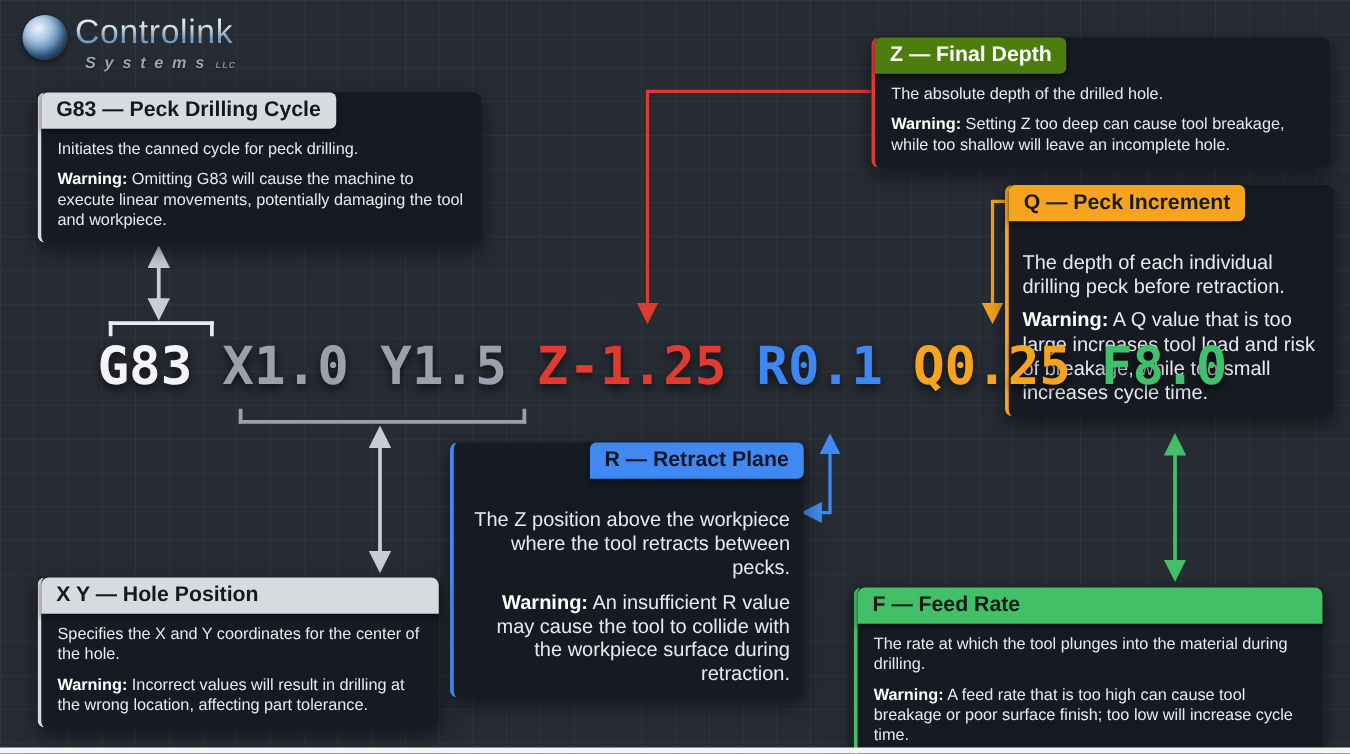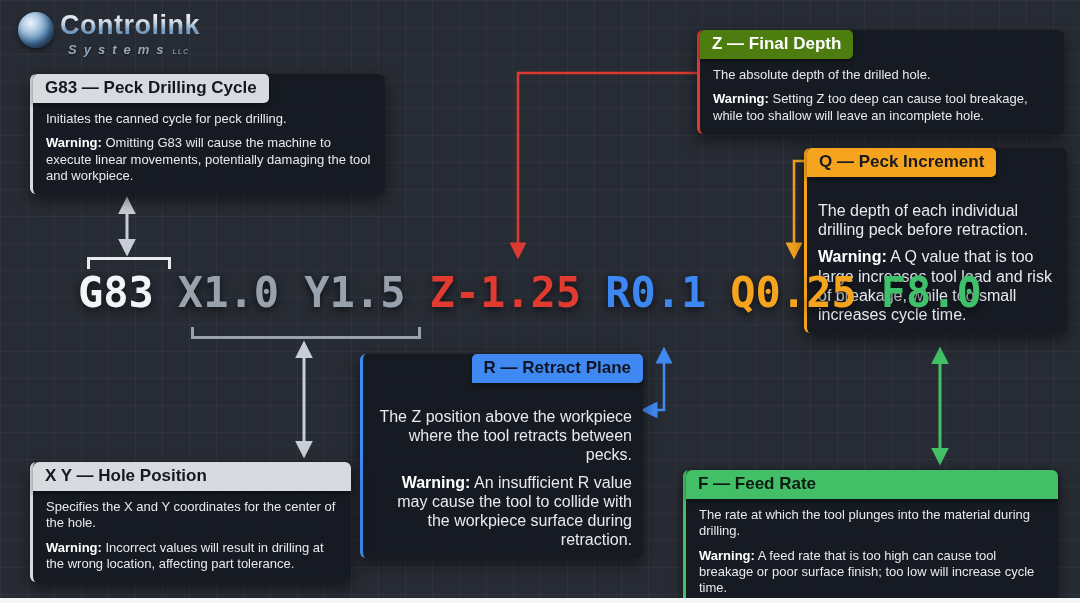--- a/index.html
+++ b/index.html
@@ -17,21 +17,21 @@
   }
   
   .logo{position:absolute;left:16px;top:8px;width:190px;height:56px;}
   .logo-orb{
     position:absolute;left:2px;top:4px;width:36px;height:36px;border-radius:50%;
     background:radial-gradient(circle at 35% 30%, #eef5fb 0%, #a9c7e0 28%, #4b7ba8 58%, #16304b 100%);
     box-shadow:0 2px 5px rgba(0,0,0,0.55), inset -3px -4px 6px rgba(0,0,0,0.4);
   }
   .logo-name{
     position:absolute;left:44px;top:2px;
-    font-size:27px;font-weight:bold;letter-spacing:0.5px;
+    font-size:27px;font-weight:normal;letter-spacing:0.5px;
     background:linear-gradient(180deg,#f4f8fc 0%,#cfdde9 38%,#6e96bd 70%,#aacbe4 100%);
     -webkit-background-clip:text;background-clip:text;color:transparent;
   }
   .logo-sub{
     position:absolute;left:52px;top:34px;
     font-size:13px;letter-spacing:7px;color:#93a7ba;font-style:italic;font-weight:bold;
     text-shadow:0 1px 2px rgba(0,0,0,0.6);
   }
   .logo-llc{font-size:7px;letter-spacing:1px;color:#7d8fa1;margin-left:2px;}
   

